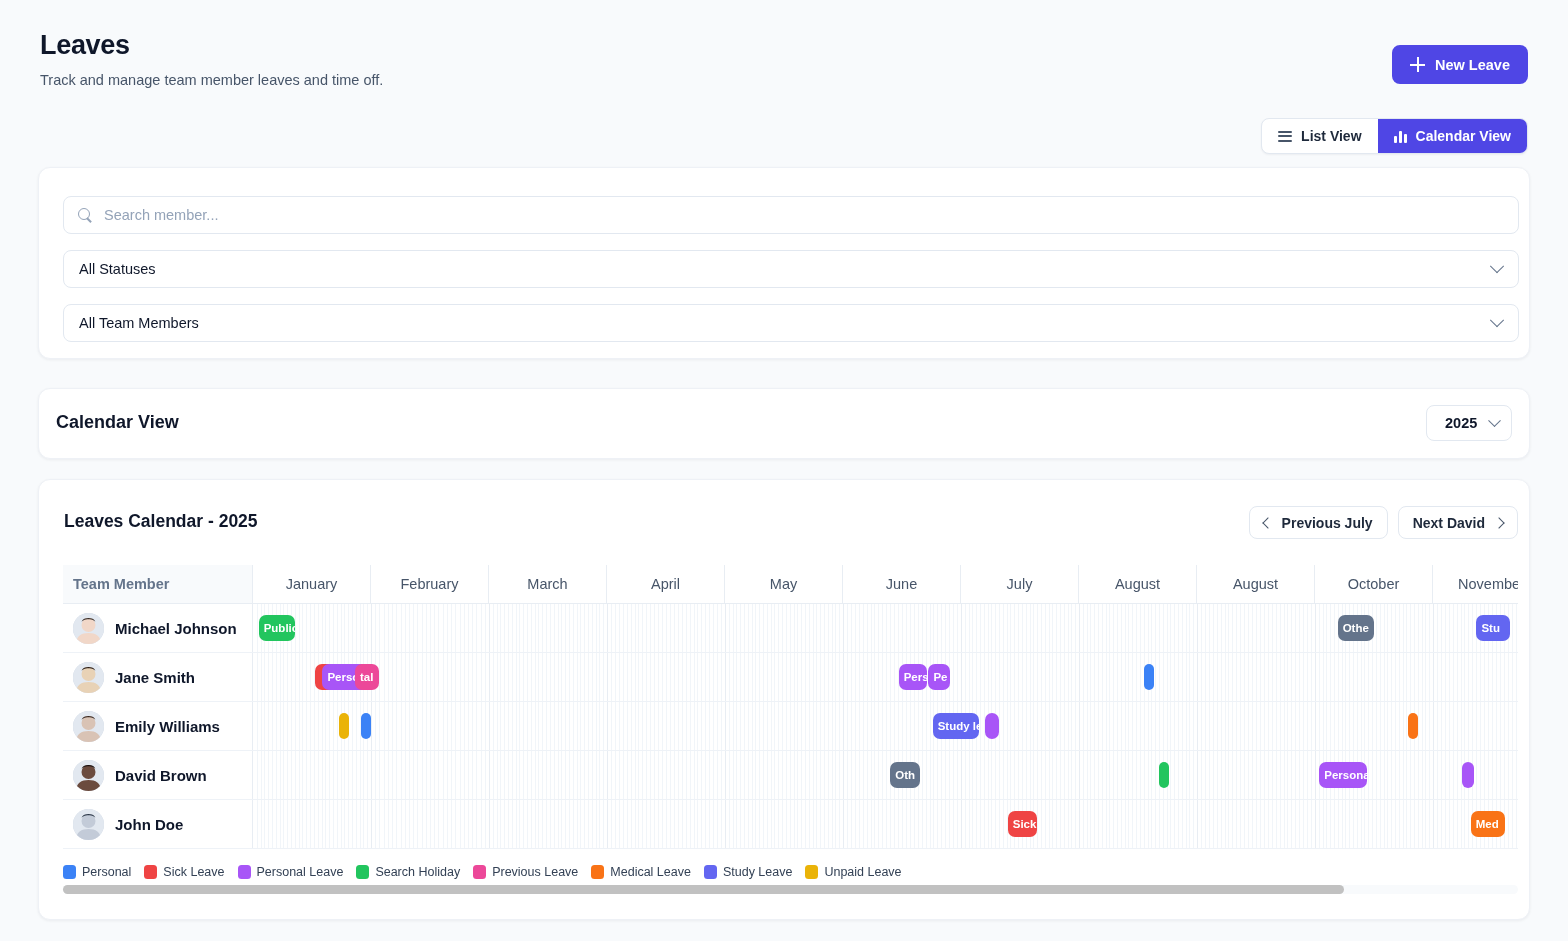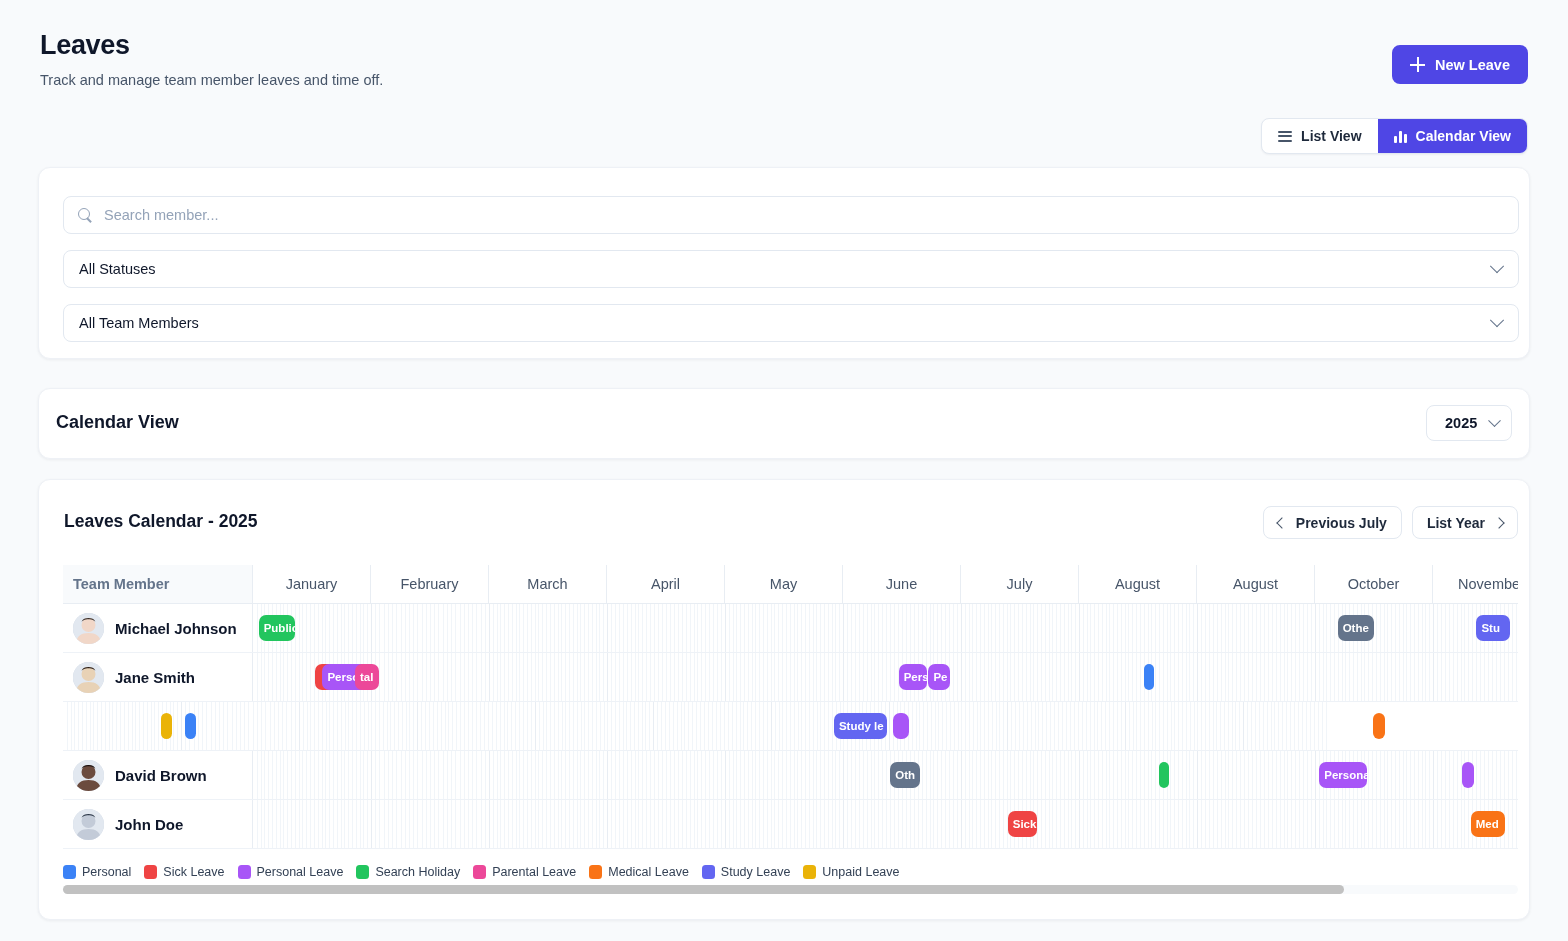--- a/index.html
+++ b/index.html
@@ -242,21 +242,21 @@
 
   <div class="card" id="calendar-card"></div>
   <div class="card-heading" id="calendar-heading">Leaves Calendar - 2025</div>
 
   <div class="nav-btns">
     <button class="nav-btn">
       <span class="arrow-l"></span>
       <span>Previous July</span>
     </button>
     <button class="nav-btn">
-      <span>List Year</span>
+      <span>Next David</span>
       <span class="arrow-r"></span>
     </button>
   </div>
 
   <div class="gantt-wrap">
     <div class="gantt" id="gantt" style="width: 1606px;">
       <div class="g-header" id="gantt-header">
         <div class="g-corner">Team Member</div>
       <div class="g-month" style="width: 118px;">January</div>
           <div class="g-month" style="width: 118px;">February</div>
@@ -958,20 +958,31 @@
               </div>
               <div class="bar" title="Sick Leave" style="background: rgb(239, 68, 68); left: 4.4%; width: 3.6%;"></div>
               <div class="bar" title="Personal Leave" style="background: rgb(168, 85, 247); left: 4.9%; width: 3.5%;">Persol</div>
               <div class="bar" title="Parental Leave" style="background: rgb(236, 72, 153); left: 7.2%; width: 1.7%;">tal</div>
               <div class="bar" title="Personal Leave" style="background: rgb(168, 85, 247); left: 45.6%; width: 2%;">Pers</div>
               <div class="bar" title="Personal Leave" style="background: rgb(168, 85, 247); left: 47.7%; width: 1.5%;">Pe</div>
               <div class="bar" title="Vacation" style="background: rgb(59, 130, 246); left: 62.9%; width: 0.7%;"></div>
             </div>
           </div>
           <div class="g-row">
+            <div class="g-name">
+              <div class="avatar">
+                <svg viewBox="0 0 31 31">
+                  <rect width="31" height="31" fill="#e2e8f0"></rect>
+                  <circle cx="15.5" cy="12" r="7" fill="#d9c3b5"></circle>
+                  <path d="M8.5 10c0-5 14-5 14 0 0-2-1.5-5-7-5s-7 3-7 5z" fill="#3b2a22"></path>
+                  <path d="M3 31c0-8 5.5-11 12.5-11S28 23 28 31z" fill="#d9c3b5"></path>
+                </svg>
+              </div>
+              <span class="g-name-label">Emily Williams</span>
+            </div>
             <div class="g-track">
               <div class="g-daygrid">
                 <div class="g-dayline" style="left: 3.80645px;"></div>
                 <div class="g-dayline" style="left: 7.6129px;"></div>
                 <div class="g-dayline" style="left: 11.4194px;"></div>
                 <div class="g-dayline" style="left: 15.2258px;"></div>
                 <div class="g-dayline" style="left: 19.0323px;"></div>
                 <div class="g-dayline" style="left: 22.8387px;"></div>
                 <div class="g-dayline" style="left: 26.6452px;"></div>
                 <div class="g-dayline" style="left: 30.4516px;"></div>
@@ -2006,21 +2017,21 @@
       <div class="legend-item">
         <span class="legend-swatch" style="background:#a855f7"></span>
         <span class="legend-label">Personal Leave</span>
       </div>
       <div class="legend-item">
         <span class="legend-swatch" style="background:#22c55e"></span>
         <span class="legend-label">Search Holiday</span>
       </div>
       <div class="legend-item">
         <span class="legend-swatch" style="background:#ec4899"></span>
-        <span class="legend-label">Parental Leave</span>
+        <span class="legend-label">Previous Leave</span>
       </div>
       <div class="legend-item">
         <span class="legend-swatch" style="background:#f97316"></span>
         <span class="legend-label">Medical Leave</span>
       </div>
       <div class="legend-item">
         <span class="legend-swatch" style="background:#6366f1"></span>
         <span class="legend-label">Study Leave</span>
       </div>
       <div class="legend-item">

